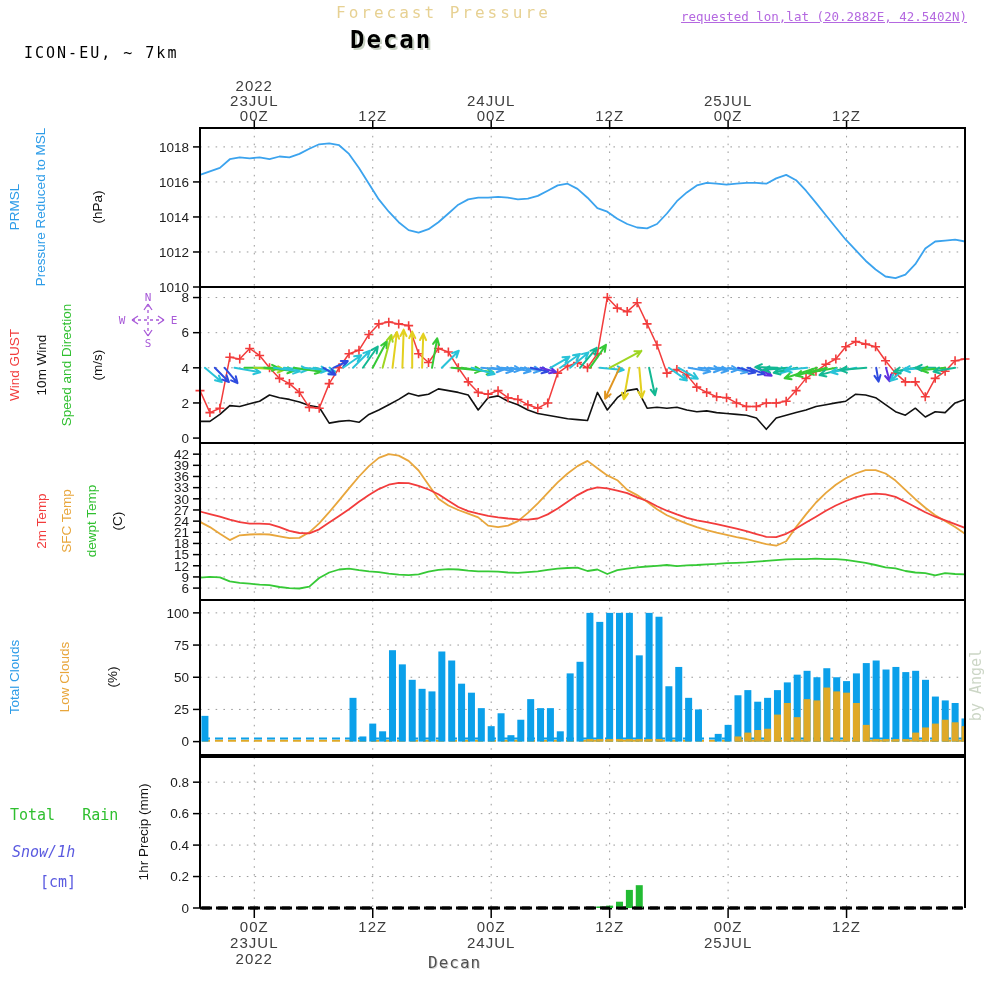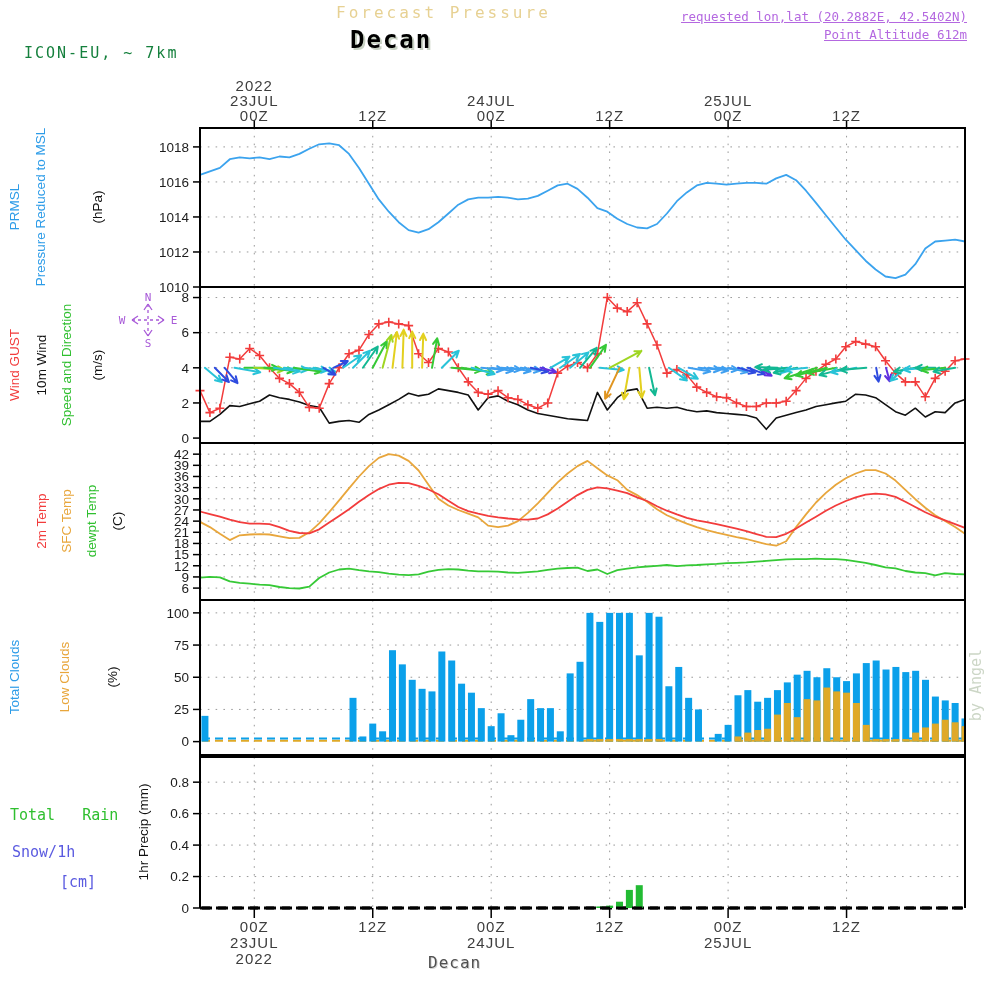--- a/index.html
+++ b/index.html
@@ -5,21 +5,21 @@
   html,body{margin:0;padding:0;background:#fff;}
   #page{position:relative;width:1000px;height:1000px;background:#fff;
         font-family:"Liberation Sans",sans-serif;overflow:hidden;}
   .abs{position:absolute;}
   .vlab{position:absolute;transform:translate(-50%,-50%) rotate(-90deg);
         white-space:nowrap;font-size:13.5px;font-family:"Liberation Sans",sans-serif;}
   .hlab{position:absolute;white-space:pre;font-family:"DejaVu Sans Mono",monospace;font-size:15px;}
   .hdr-right{position:absolute;right:33px;top:8px;text-align:right;
         font-family:"DejaVu Sans Mono",monospace;font-size:12.5px;color:#b468e0;line-height:18px;text-decoration:underline;}
   .model{position:absolute;left:24px;top:44px;font-family:"DejaVu Sans Mono",monospace;
-        font-size:15px;letter-spacing:2px;color:#15803d;}
+        font-size:15px;letter-spacing:2px;color:#000000;}
   .ftitle{position:absolute;left:336px;top:3px;font-family:"DejaVu Sans Mono",monospace;
         font-size:16px;letter-spacing:3px;color:#e7d193;}
   .station{position:absolute;left:350px;top:26px;font-family:"DejaVu Sans Mono",monospace;
         font-weight:bold;font-size:24px;letter-spacing:2px;color:#000;text-shadow:2px 2px 0 #c9d2c4;}
   .footer-station{position:absolute;left:428px;top:953px;font-family:"DejaVu Sans Mono",monospace;
         font-size:16px;letter-spacing:1px;color:#4f4f4f;text-shadow:1px 1px 0 #d5d5d5;}
   .watermark{position:absolute;left:976px;top:685px;transform:translate(-50%,-50%) rotate(-90deg);
         font-family:"DejaVu Sans Mono",monospace;font-size:15px;color:#ccd6c6;white-space:nowrap;}
   .clab{position:absolute;transform:translate(-50%,-50%);font-family:"DejaVu Sans Mono",monospace;
         font-size:11px;color:#a85ad8;}
@@ -28,21 +28,20 @@
 </head>
 <body>
 
 <div id="page">
 
   <div class="model">ICON-EU, ~ 7km</div>
   <div class="ftitle">Forecast Pressure</div>
   <div class="station">Decan</div>
   <div class="hdr-right">
     <div>requested lon,lat (20.2882E, 42.5402N)</div>
-    <div>Point Altitude 612m</div>
   </div>
 
   <div class="vlab" style="left:14px;top:207px;color:#2d9ce8;">PRMSL</div>
   <div class="vlab" style="left:40px;top:207px;color:#2d9ce8;">Pressure Reduced to MSL</div>
   <div class="vlab" style="left:97px;top:207px;color:#111;">(hPa)</div>
 
   <div class="vlab" style="left:14px;top:365px;color:#f23c3c;">Wind GUST</div>
   <div class="vlab" style="left:41px;top:365px;color:#111;">10m Wind</div>
   <div class="vlab" style="left:66px;top:365px;color:#2fbf2f;">Speed and Direction</div>
   <div class="vlab" style="left:97px;top:365px;color:#111;">(m/s)</div>
@@ -65,22 +64,22 @@
   <div class="vlab" style="left:41px;top:521px;color:#f23c3c;">2m Temp</div>
   <div class="vlab" style="left:66px;top:521px;color:#e8a63c;">SFC Temp</div>
   <div class="vlab" style="left:91px;top:521px;color:#2fbf2f;">dewpt Temp</div>
   <div class="vlab" style="left:117px;top:521px;color:#111;">(C)</div>
 
   <div class="vlab" style="left:14px;top:677px;color:#2d9ce8;">Total Clouds</div>
   <div class="vlab" style="left:64px;top:677px;color:#e8a63c;">Low Clouds</div>
   <div class="vlab" style="left:112px;top:677px;color:#111;">(%)</div>
 
   <div class="hlab" style="left:10px;top:806px;color:#2fbf2f;">Total   Rain</div>
-  <div class="hlab" style="left:12px;top:843px;color:#5a5ae0;">Snow/1h</div>
-  <div class="hlab" style="left:40px;top:873px;color:#5a5ae0;margin-left:20px;">[cm]</div>
+  <div class="hlab" style="left:12px;top:843px;color:#5a5ae0;font-style:italic;">Snow/1h</div>
+  <div class="hlab" style="left:40px;top:873px;color:#5a5ae0;">[cm]</div>
   <div class="vlab" style="left:143px;top:832px;color:#111;">1hr Precip (mm)</div>
 
   <div class="abs" style="left:0;top:0;">
     <svg id="chart" width="1000" height="1000">
         <line x1="254.29032258064515" y1="128" x2="254.29032258064515" y2="287" stroke="#9a9a9a" stroke-width="1" stroke-dasharray="1.6,6.2"></line>
         <line x1="372.741935483871" y1="128" x2="372.741935483871" y2="287" stroke="#9a9a9a" stroke-width="1" stroke-dasharray="1.6,6.2"></line>
         <line x1="491.19354838709677" y1="128" x2="491.19354838709677" y2="287" stroke="#9a9a9a" stroke-width="1" stroke-dasharray="1.6,6.2"></line>
         <line x1="609.6451612903226" y1="128" x2="609.6451612903226" y2="287" stroke="#9a9a9a" stroke-width="1" stroke-dasharray="1.6,6.2"></line>
         <line x1="728.0967741935484" y1="128" x2="728.0967741935484" y2="287" stroke="#9a9a9a" stroke-width="1" stroke-dasharray="1.6,6.2"></line>
         <line x1="846.5483870967741" y1="128" x2="846.5483870967741" y2="287" stroke="#9a9a9a" stroke-width="1" stroke-dasharray="1.6,6.2"></line>

